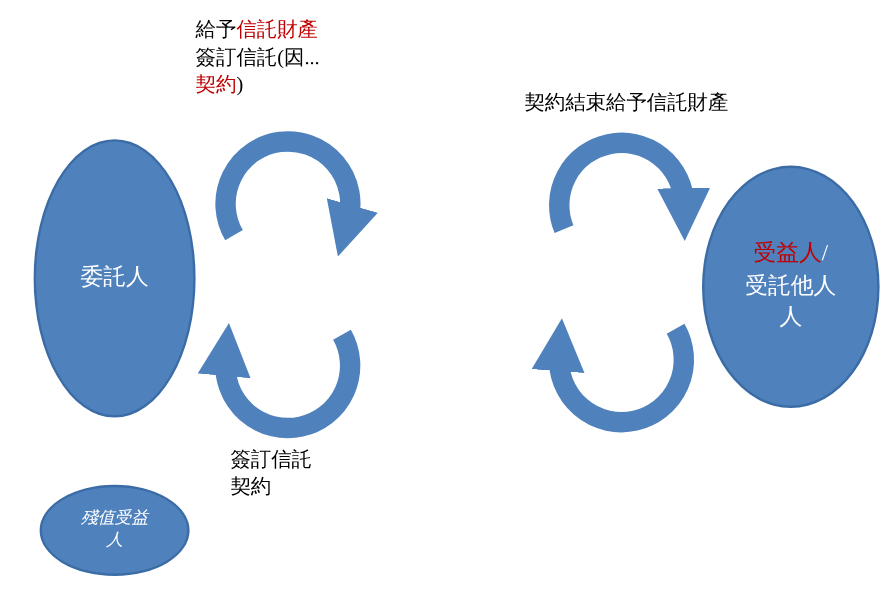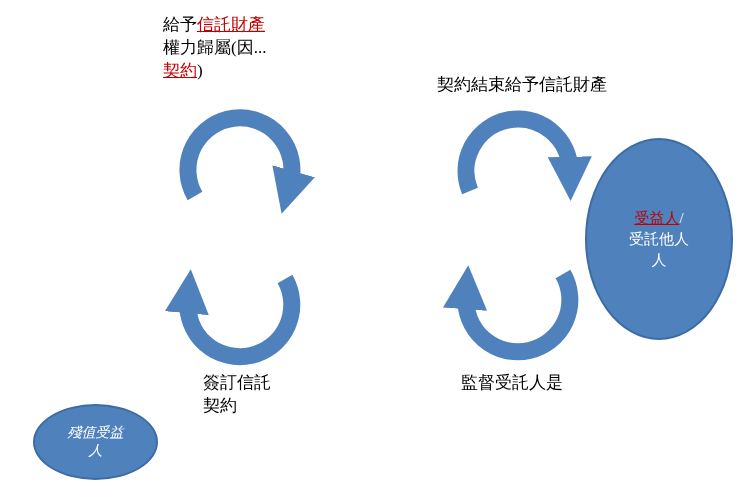--- a/index.html
+++ b/index.html
@@ -10,70 +10,72 @@
   .arrows-layer{position:absolute;left:0;top:0;pointer-events:none;}
   .arc{fill:none;stroke:var(--shape-fill,#4f81bd);stroke-width:17;}
   .arrowhead-shape{fill:var(--shape-fill,#4f81bd);}
   .ellipse{
     position:absolute;border-radius:50%;
     background:var(--shape-fill,#4f81bd);
     border:2px solid var(--shape-border,#3b6ca5);
     box-sizing:border-box;
     display:flex;align-items:center;justify-content:center;
   }
-  .node-text{color:#ffffff;font-size:15px;line-height:1.4;text-align:center;}
-  .red{color:var(--accent-red,#c00000);text-decoration:underline;}
+  .node-text{color:#ffffff;font-size:19px;line-height:1.4;text-align:center;}
+  .red{color:var(--accent-red,#c00000);}
   .ann{position:absolute;font-size:17px;line-height:1.35;white-space:nowrap;color:#000;}
   .ann div{white-space:nowrap;}
 </style>
 </head>
 <body>
 
 <div class="canvas">
 
   <svg class="arrows-layer" width="740" height="498" viewBox="0 0 740 498">
     <defs>
       <marker id="ah" viewBox="0 0 10 10" refX="3" refY="5" markerWidth="2.6" markerHeight="2.6" orient="auto">
         <path class="arrowhead-shape" d="M0,0 L10,5 L0,10 Z"></path>
       </marker>
     </defs>
     <path class="arc" d="M 195 196 A 52 52 0 1 1 290 184" marker-end="url(#ah)"></path>
     <path class="arc" d="M 285 279 A 52 52 0 1 1 188 300" marker-end="url(#ah)"></path>
     <path class="arc" d="M 470 191 A 52 52 0 1 1 570 170" marker-end="url(#ah)"></path>
     <path class="arc" d="M 563 274 A 52 52 0 1 1 466 296" marker-end="url(#ah)"></path>
   </svg>
 
+  <div class="ellipse" style="left:28px;top:116px;width:135px;height:232px;">
+    <div class="node-text">委託人</div>
+  </div>
 
 
   <div class="ellipse" style="left:585px;top:138px;width:148px;height:202px;">
     <div class="node-text">
       <div><span class="red">受益人</span><span>/</span></div>
       <div>受託他人</div>
       <div>人</div>
     </div>
   </div>
 
   <div class="ellipse" style="left:33px;top:404px;width:125px;height:76px;">
     <div class="node-text" style="font-size:14px;line-height:1.3;font-style:italic;">
       <div>殘值受益</div>
       <div>人</div>
     </div>
   </div>
 
   <div class="ann" style="left:163px;top:14px;">
     <div><span>給予</span><span class="red">信託財產</span></div>
-    <div>權力歸屬(因...</div>
+    <div>簽訂信託(因...</div>
     <div><span class="red">契約</span><span>)</span></div>
   </div>
 
-  <div class="ann" style="left:437px;top:75px;font-family:Liberation Mono, monospace;">契約結束給予信託財產</div>
+  <div class="ann" style="left:437px;top:75px;">契約結束給予信託財產</div>
 
-  <div class="ann" style="left:203px;top:372px;">
+  <div class="ann" style="left:192px;top:372px;">
     <div>簽訂信託</div>
     <div>契約</div>
   </div>
 
   <div class="ann" style="left:461px;top:372px;">
-    <div>監督受託人是</div>
   </div>
 
 
 </div>
 
 </body></html>

